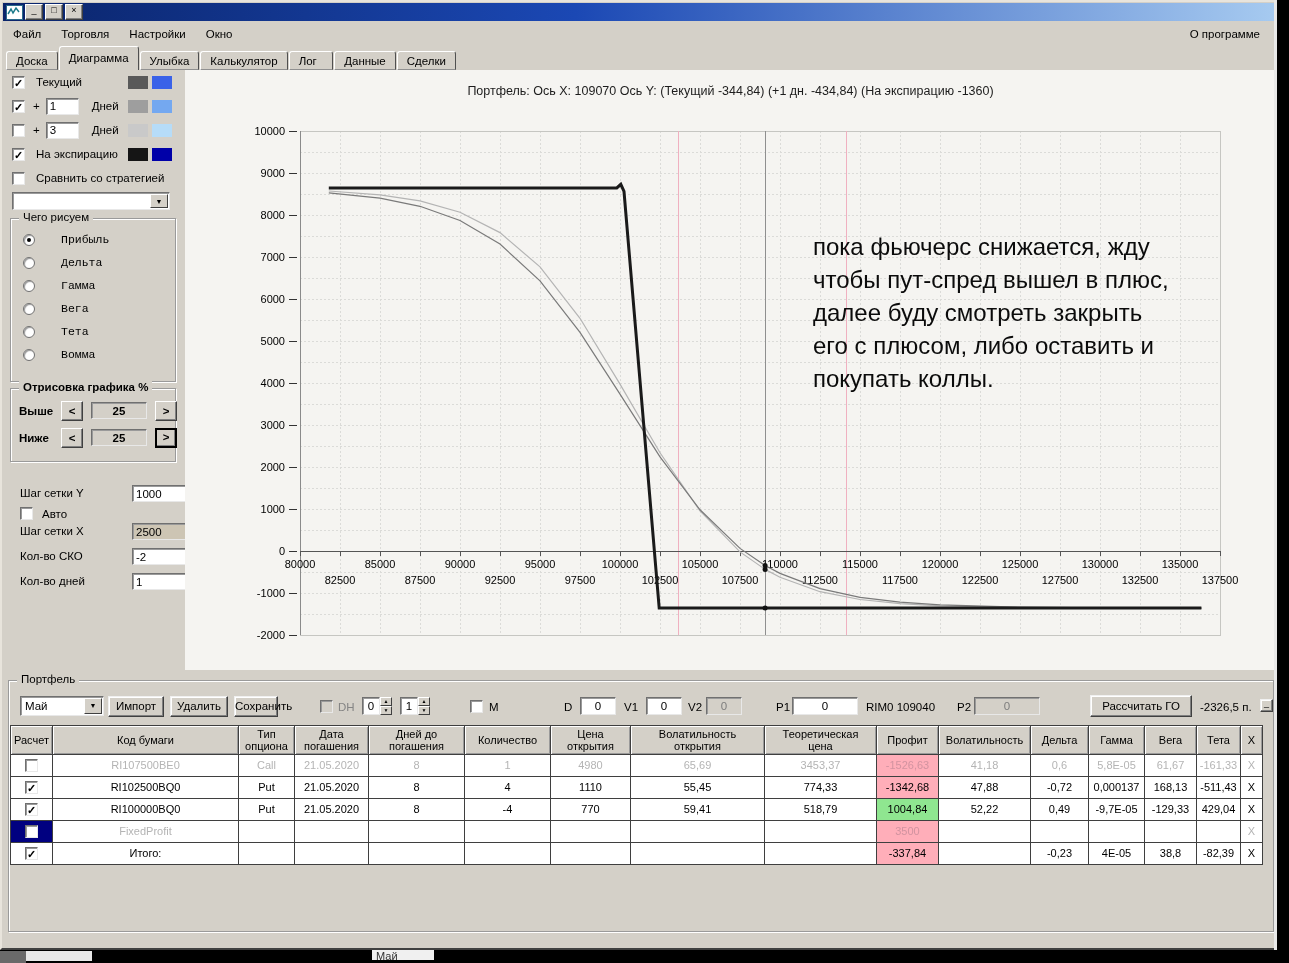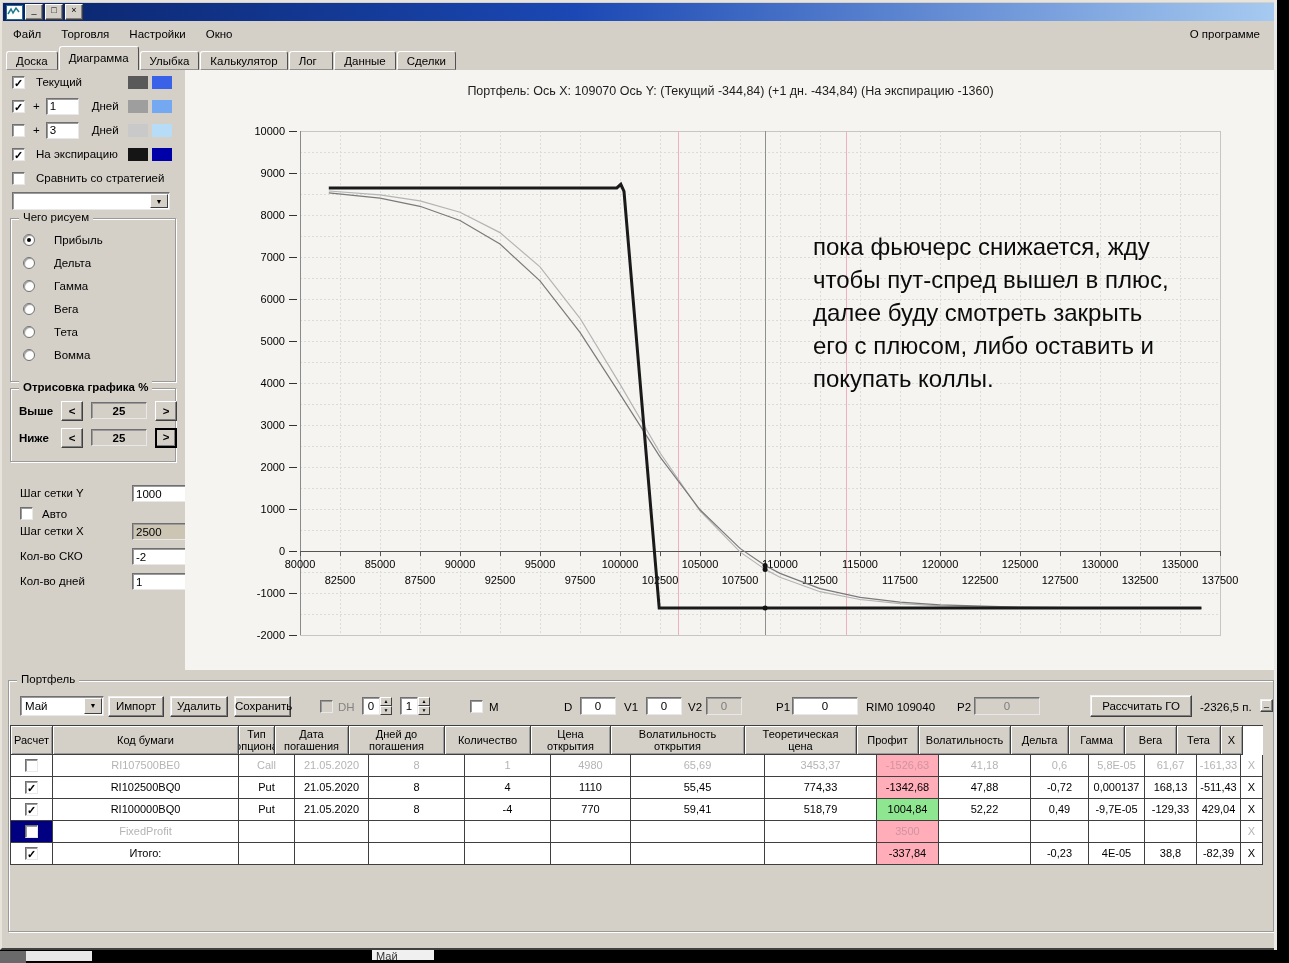--- a/index.html
+++ b/index.html
@@ -46,21 +46,21 @@
          border:1px solid;border-color:#707070 #e8e8e8 #e8e8e8 #707070;box-shadow:inset 1px 1px 0 #9a9a9a;
          box-sizing:border-box;}
   .combo-btn{position:absolute;right:1px;top:1px;bottom:1px;width:16px;background:#d4d0c8;
              border:1px solid;border-color:#fff #404040 #404040 #fff;font-size:7px;line-height:13px;text-align:center;}
   .gbox{position:absolute;border:1px solid #9a9a9a;box-shadow:inset 1px 1px 0 #fff,1px 1px 0 #fff;}
   .gbox-label{position:absolute;top:-8px;left:8px;background:#d4d0c8;padding:0 4px;white-space:nowrap;}
   .radio-row{height:23px;display:flex;align-items:center;padding-left:12px;}
   .radio{width:12px;height:12px;border-radius:50%;background:#fff;border:1px solid #707070;
          box-shadow:inset 1px 1px 1px #9a9a9a;position:relative;flex:none;box-sizing:border-box;}
   .radio.rsel::after{content:"";position:absolute;left:3px;top:3px;width:4px;height:4px;border-radius:50%;background:#000;}
-  .radio-row span.rlabel{margin-left:19px;}
+  .radio-row span.rlabel{margin-left:26px;font-family:Liberation Mono, monospace;}
   .arrow-row{position:absolute;left:0;height:21px;display:flex;align-items:center;justify-content:flex-end;}
   .sbtn{width:22px;height:20px;background:#d4d0c8;border:1px solid;border-color:#fff #404040 #404040 #fff;
         box-shadow:inset -1px -1px 0 #808080;text-align:center;line-height:18px;box-sizing:border-box;}
   .sbtn.focused{border:2px solid #000;line-height:15px;}
   .sval{width:56px;height:17px;background:#d4d0c8;border:1px solid;border-color:#707070 #e8e8e8 #e8e8e8 #707070;
         box-shadow:inset 1px 1px 0 #9a9a9a;text-align:center;line-height:16px;margin:0 8px;box-sizing:border-box;}
   .field-row{position:absolute;left:8px;height:18px;width:170px;}
   .flabel{position:absolute;left:8px;top:2px;white-space:nowrap;}
   .finput{position:absolute;left:120px;top:0;width:56px;height:17px;background:#fff;border:1px solid;
           border-color:#707070 #e8e8e8 #e8e8e8 #707070;box-shadow:inset 1px 1px 0 #9a9a9a;
@@ -414,21 +414,21 @@
     <div class="pgroup gbox">
       <span class="gbox-label">Портфель</span>
     </div>
 
     <div class="pctrl combo" style="left:18px;top:694px;width:84px;height:20px;line-height:18px;padding-left:4px;">
       <span>Май</span>
       <span class="combo-btn">▼</span>
     </div>
     <div class="pctrl btn" style="left:106px;top:694px;width:56px;height:21px;line-height:19px;">Импорт</div>
     <div class="pctrl btn" style="left:168px;top:694px;width:58px;height:21px;line-height:19px;">Удалить</div>
-    <div class="pctrl btn" style="left:232px;top:694px;width:57px;height:21px;line-height:19px;">Сохранить</div>
+    <div class="pctrl btn" style="left:232px;top:694px;width:44px;height:21px;line-height:19px;">Сохранить</div>
     <span class="pctrl cb dis" style="left:318px;top:698px;"></span>
     <span class="pctrl graytext" style="left:336px;top:699px;">DH</span>
     <div class="pctrl spin" style="left:360px;top:695px;">
       <span class="inp">0</span>
       <span class="arrows">
           <div>▲</div>
           <div>▼</div>
         </span>
     </div>
     <div class="pctrl spin" style="left:398px;top:695px;">
@@ -460,21 +460,21 @@
           <div class="tcell th" style="width:42px">
             <div>
               <div>Расчет</div>
             </div>
           </div>
           <div class="tcell th" style="width:186px">
             <div>
               <div>Код бумаги</div>
             </div>
           </div>
-          <div class="tcell th" style="width:36px">
+          <div class="tcell th" style="width:56px">
             <div>
               <div>Тип</div>
               <div>опциона</div>
             </div>
           </div>
           <div class="tcell th" style="width:74px">
             <div>
               <div>Дата</div>
               <div>погашения</div>
             </div>

